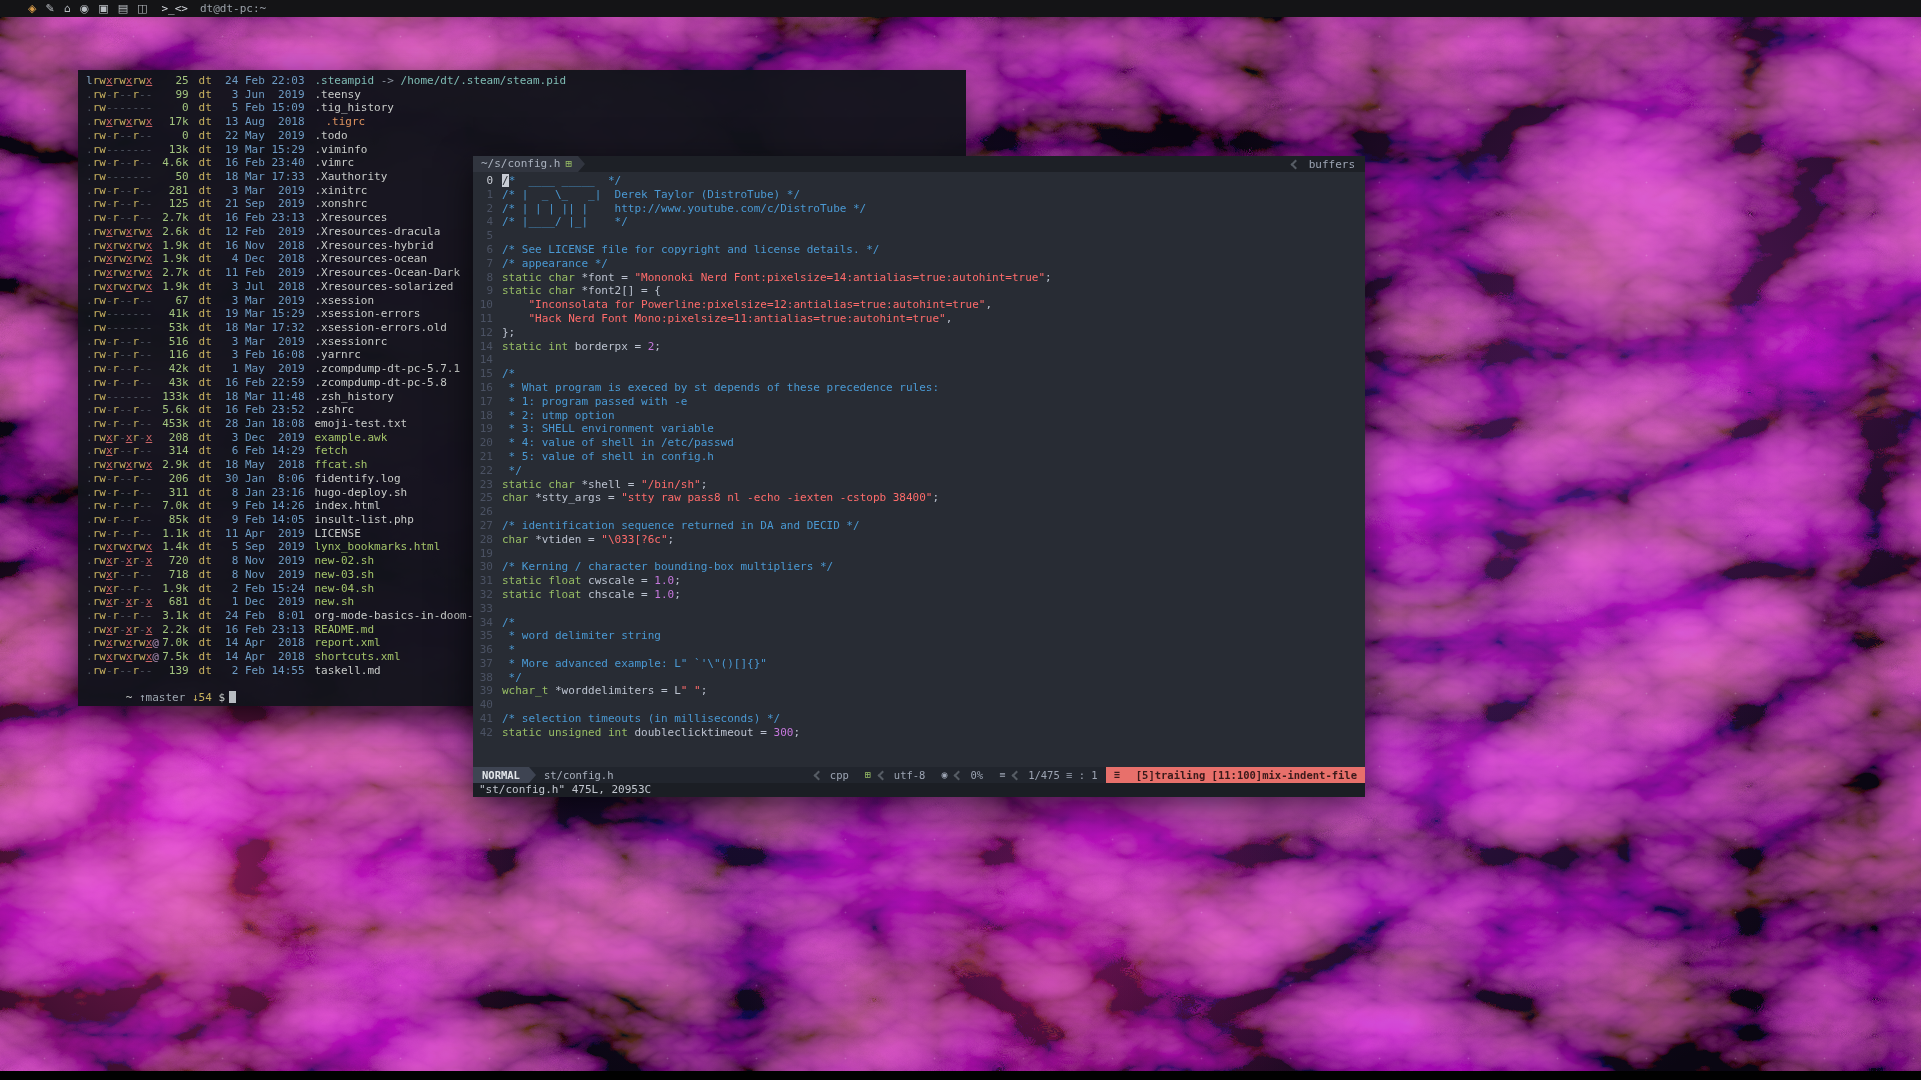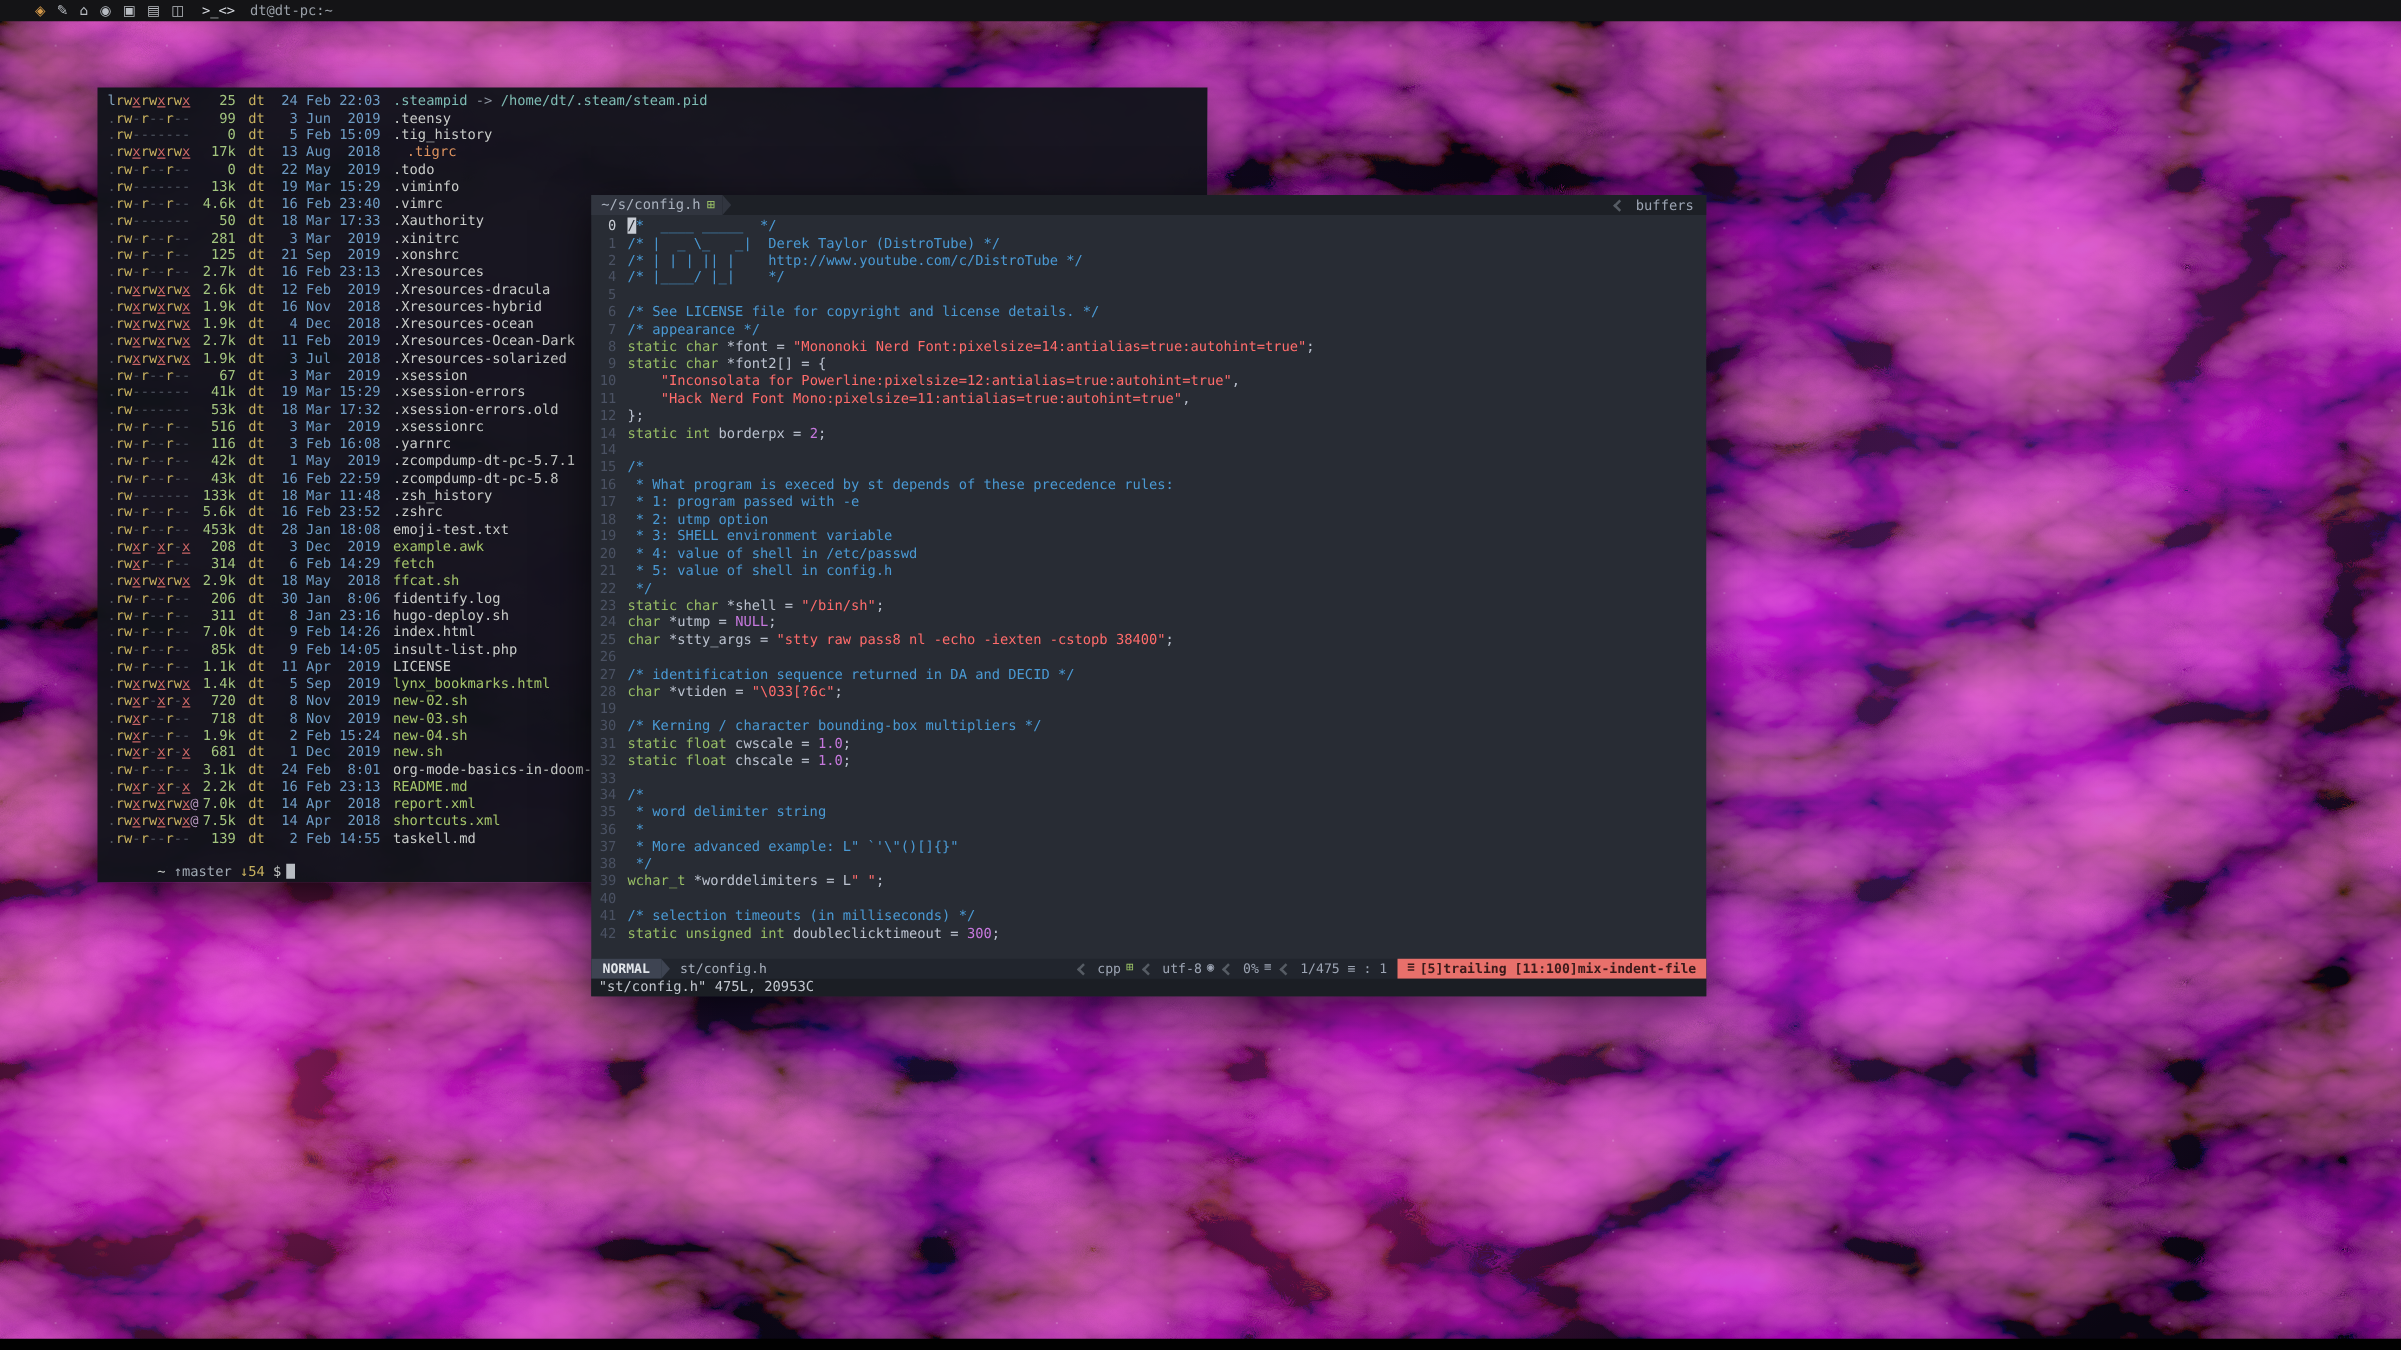--- a/index.html
+++ b/index.html
@@ -74,21 +74,21 @@
   .seg-c{color:#4a99d3}.seg-k{color:#98be65}.seg-v{color:#bbc2cf}
   .seg-s{color:#ff6c6b}.seg-n{color:#c678dd}
   .cursor-block{background:#c8ccd4;color:#282c34;}
 
   .statusline{height:16px;line-height:16px;background:#21252d;display:flex;align-items:center;
               color:#9da5b4;flex:0 0 auto;font-size:10.5px;}
   .mode{background:#3e4452;color:#e2e6ea;font-weight:bold;padding:0 9px;height:16px;}
   .mode-tri{width:0;height:0;border-top:8px solid transparent;border-bottom:8px solid transparent;border-left:7px solid #3e4452;}
   .sfile{margin-left:8px;color:#aab2bf;}
   #status-right{display:flex;align-items:center;height:16px;}
-  .sseg{display:flex;align-items:center;gap:4px;padding:0 8px;height:16px;white-space:pre;}
+  .sseg{display:flex;align-items:center;gap:16px;padding:0 8px;height:16px;white-space:pre;}
   .sseg.alert{background:#e8706b;color:#3a1a1a;font-weight:bold;}
   .sicon{font-size:10px;}
   .cmdline{height:14px;line-height:14px;background:#1b1e24;color:#c2c7cf;padding-left:6px;
            white-space:pre;flex:0 0 auto;}
 </style>
 </head>
 <body>
 
 <div class="screen">
 
@@ -198,21 +198,20 @@
         <div class="cline"><span class="ln">14</span></div>
         <div class="cline"><span class="ln">15</span><span class="seg-c">/*</span></div>
         <div class="cline"><span class="ln">16</span><span class="seg-c"> * What program is execed by st depends of these precedence rules:</span></div>
         <div class="cline"><span class="ln">17</span><span class="seg-c"> * 1: program passed with -e</span></div>
         <div class="cline"><span class="ln">18</span><span class="seg-c"> * 2: utmp option</span></div>
         <div class="cline"><span class="ln">19</span><span class="seg-c"> * 3: SHELL environment variable</span></div>
         <div class="cline"><span class="ln">20</span><span class="seg-c"> * 4: value of shell in /etc/passwd</span></div>
         <div class="cline"><span class="ln">21</span><span class="seg-c"> * 5: value of shell in config.h</span></div>
         <div class="cline"><span class="ln">22</span><span class="seg-c"> */</span></div>
         <div class="cline"><span class="ln">23</span><span class="seg-k">static char </span><span class="seg-v">*shell = </span><span class="seg-s">"/bin/sh"</span><span class="seg-v">;</span></div>
-        <div class="cline"><span class="ln">24</span><span class="seg-k">char </span><span class="seg-v">*utmp = </span><span class="seg-n">NULL</span><span class="seg-v">;</span></div>
         <div class="cline"><span class="ln">25</span><span class="seg-k">char </span><span class="seg-v">*stty_args = </span><span class="seg-s">"stty raw pass8 nl -echo -iexten -cstopb 38400"</span><span class="seg-v">;</span></div>
         <div class="cline"><span class="ln">26</span></div>
         <div class="cline"><span class="ln">27</span><span class="seg-c">/* identification sequence returned in DA and DECID */</span></div>
         <div class="cline"><span class="ln">28</span><span class="seg-k">char </span><span class="seg-v">*vtiden = </span><span class="seg-s">"\033[?6c"</span><span class="seg-v">;</span></div>
         <div class="cline"><span class="ln">19</span></div>
         <div class="cline"><span class="ln">30</span><span class="seg-c">/* Kerning / character bounding-box multipliers */</span></div>
         <div class="cline"><span class="ln">31</span><span class="seg-k">static float </span><span class="seg-v">cwscale = </span><span class="seg-n">1.0</span><span class="seg-v">;</span></div>
         <div class="cline"><span class="ln">32</span><span class="seg-k">static float </span><span class="seg-v">chscale = </span><span class="seg-n">1.0</span><span class="seg-v">;</span></div>
         <div class="cline"><span class="ln">33</span></div>
         <div class="cline"><span class="ln">34</span><span class="seg-c">/*</span></div>

